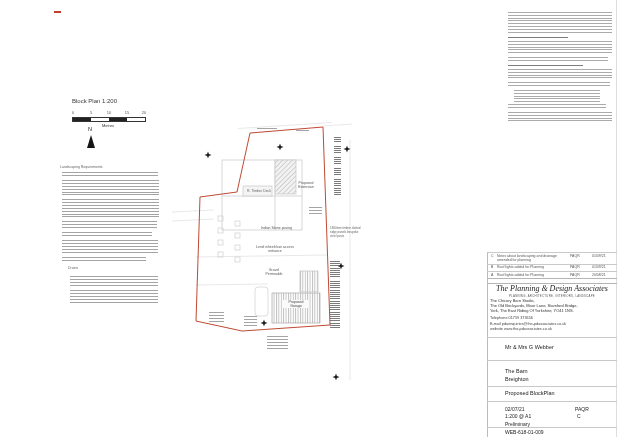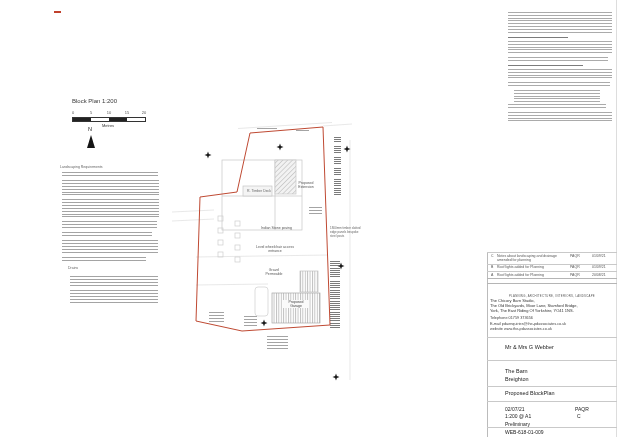--- a/index.html
+++ b/index.html
@@ -181,20 +181,21 @@
     <div class="abs t35" style="left:497px;top:265px;">Roof lights added for Planning</div>
     <div class="abs t35" style="left:570px;top:265px;">PAQR</div>
     <div class="abs t35" style="left:592px;top:265px;">01/09/21</div>
 
     <div class="abs t35" style="left:491px;top:272.5px;">A</div>
     <div class="abs t35" style="left:497px;top:272.5px;">Roof lights added for Planning</div>
     <div class="abs t35" style="left:570px;top:272.5px;">PAQR</div>
     <div class="abs t35" style="left:592px;top:272.5px;">20/08/21</div>
   </div>
 
+  <div class="abs center" style="left:487px;top:284px;width:130px;font-family:'Liberation Serif',serif;font-style:italic;font-size:8px;color:#222;">The Planning &amp; Design Associates</div>
   <div class="abs center" style="left:487px;top:293.5px;width:130px;font-size:2.8px;letter-spacing:.3px;color:#555;">PLANNING, ARCHITECTURE, INTERIORS, LANDSCAPE</div>
   <div class="abs t40" style="left:490px;top:297.5px;">The Chicory Barn Studio,</div>
   <div class="abs t40" style="left:490px;top:302.5px;">The Old Brickyards, Moor Lane, Stamford Bridge,</div>
   <div class="abs t40" style="left:490px;top:307.5px;">York, The East Riding Of Yorkshire, YO41 1NS.</div>
   <div class="abs" style="left:490px;top:316px;font-size:3.8px;color:#444;">Telephone 01759 373656</div>
   <div class="abs" style="left:490px;top:321.5px;font-size:3.8px;color:#444;">E-mail pdaenquiries@the-pdassociates.co.uk</div>
   <div class="abs" style="left:490px;top:327px;font-size:3.8px;color:#444;">website www.the-pdassociates.co.uk</div>
 
   <div class="abs t55" style="left:505px;top:344px;">Mr &amp; Mrs G Webber</div>
   <div class="abs t55" style="left:505px;top:368px;">The Barn</div>

